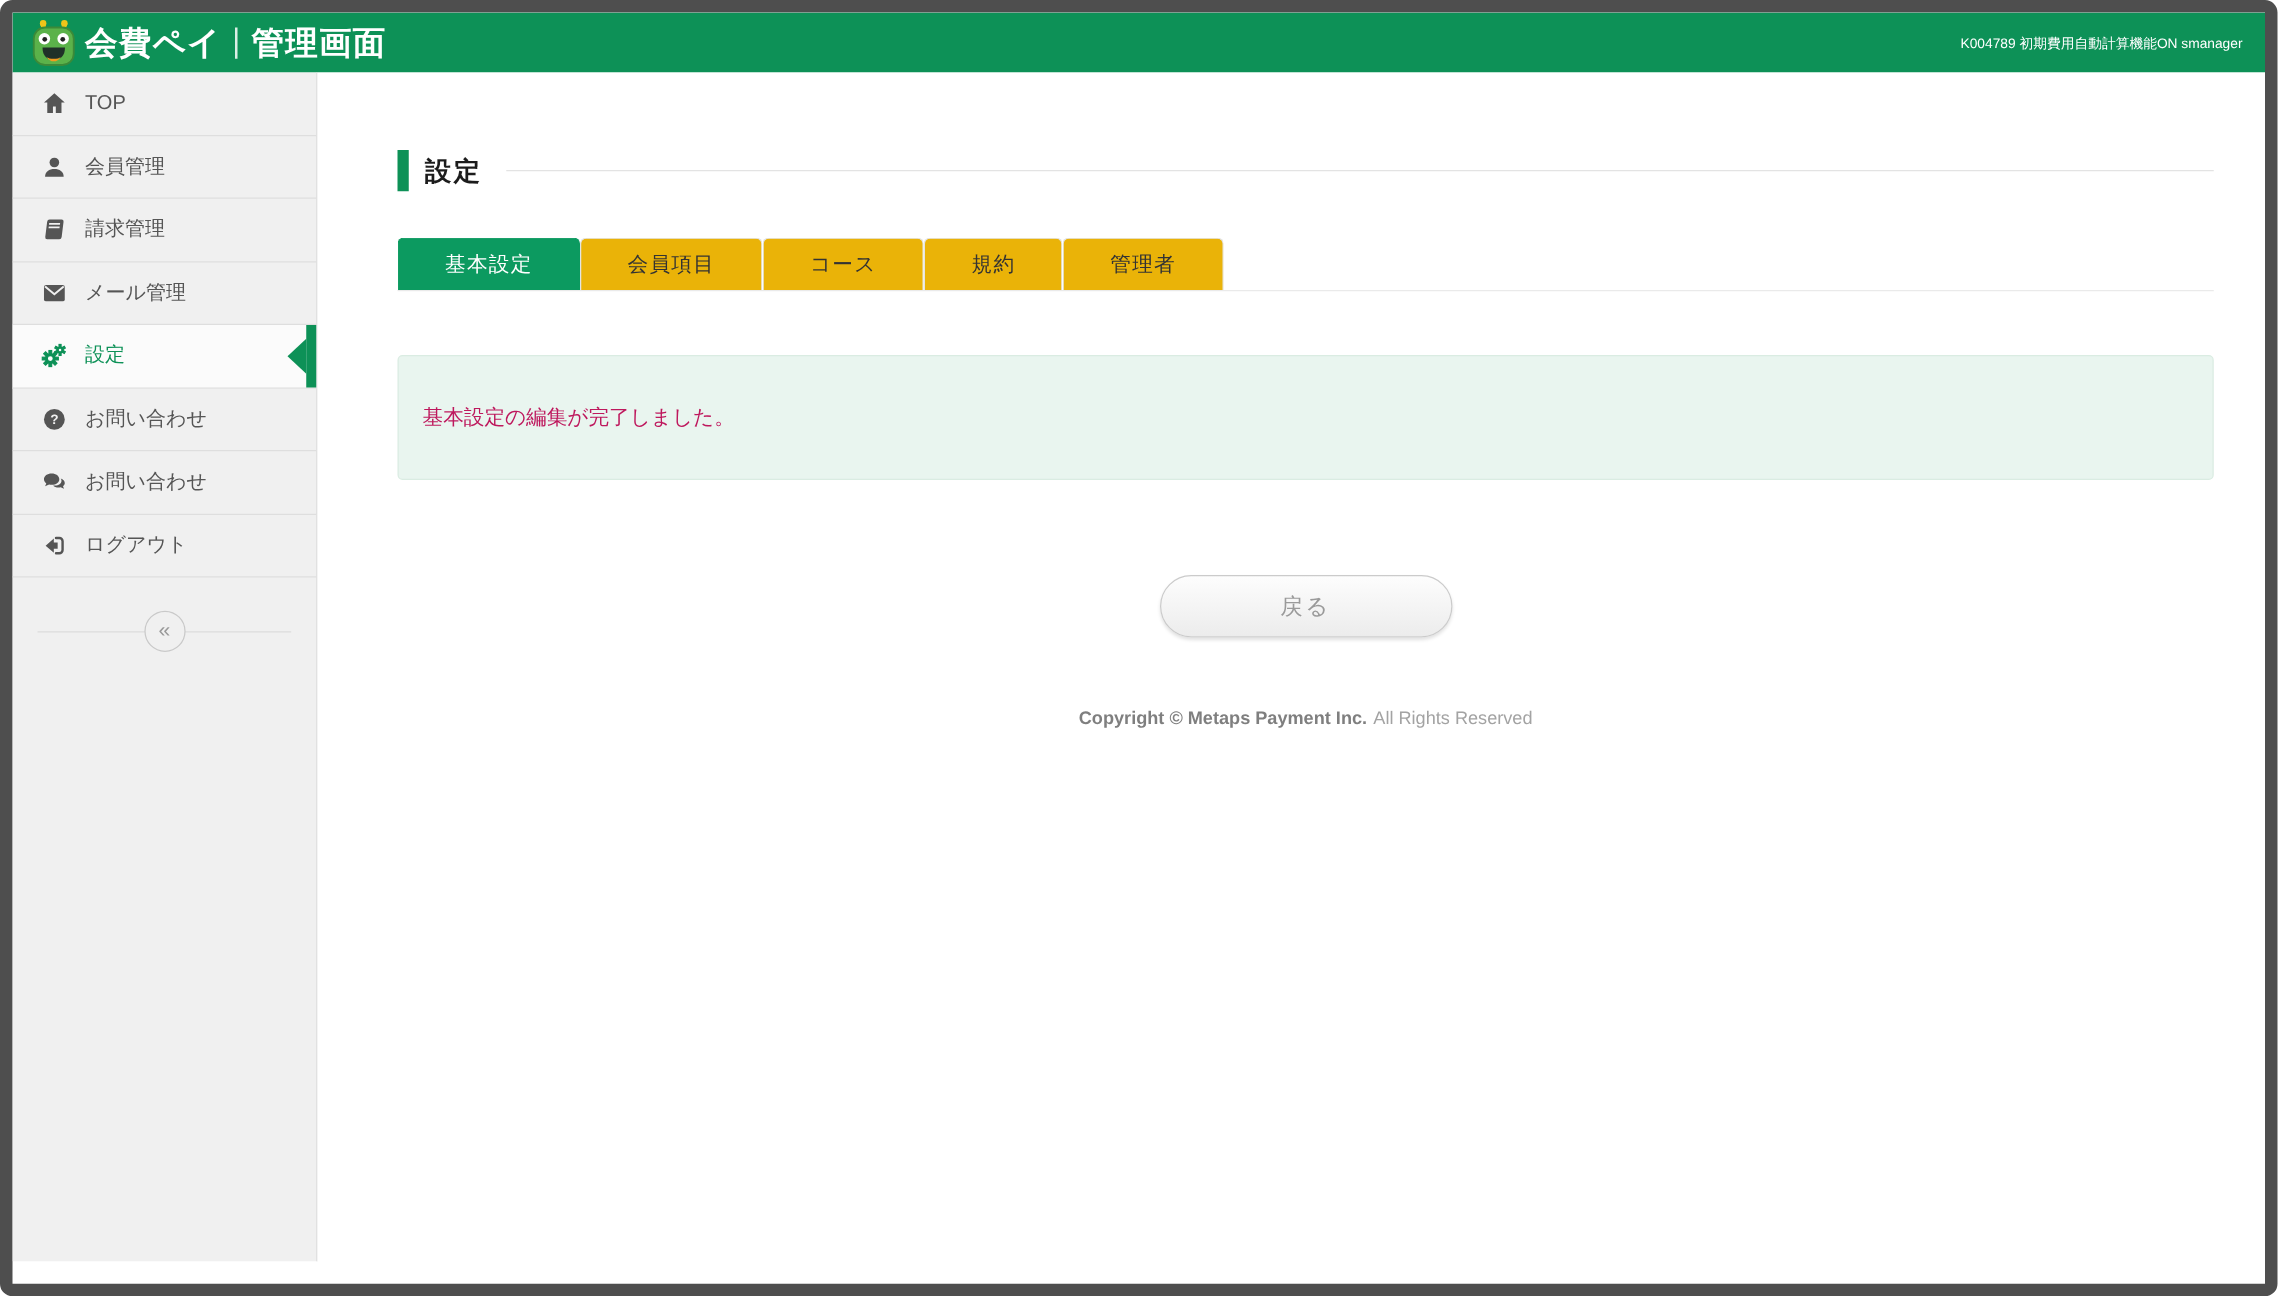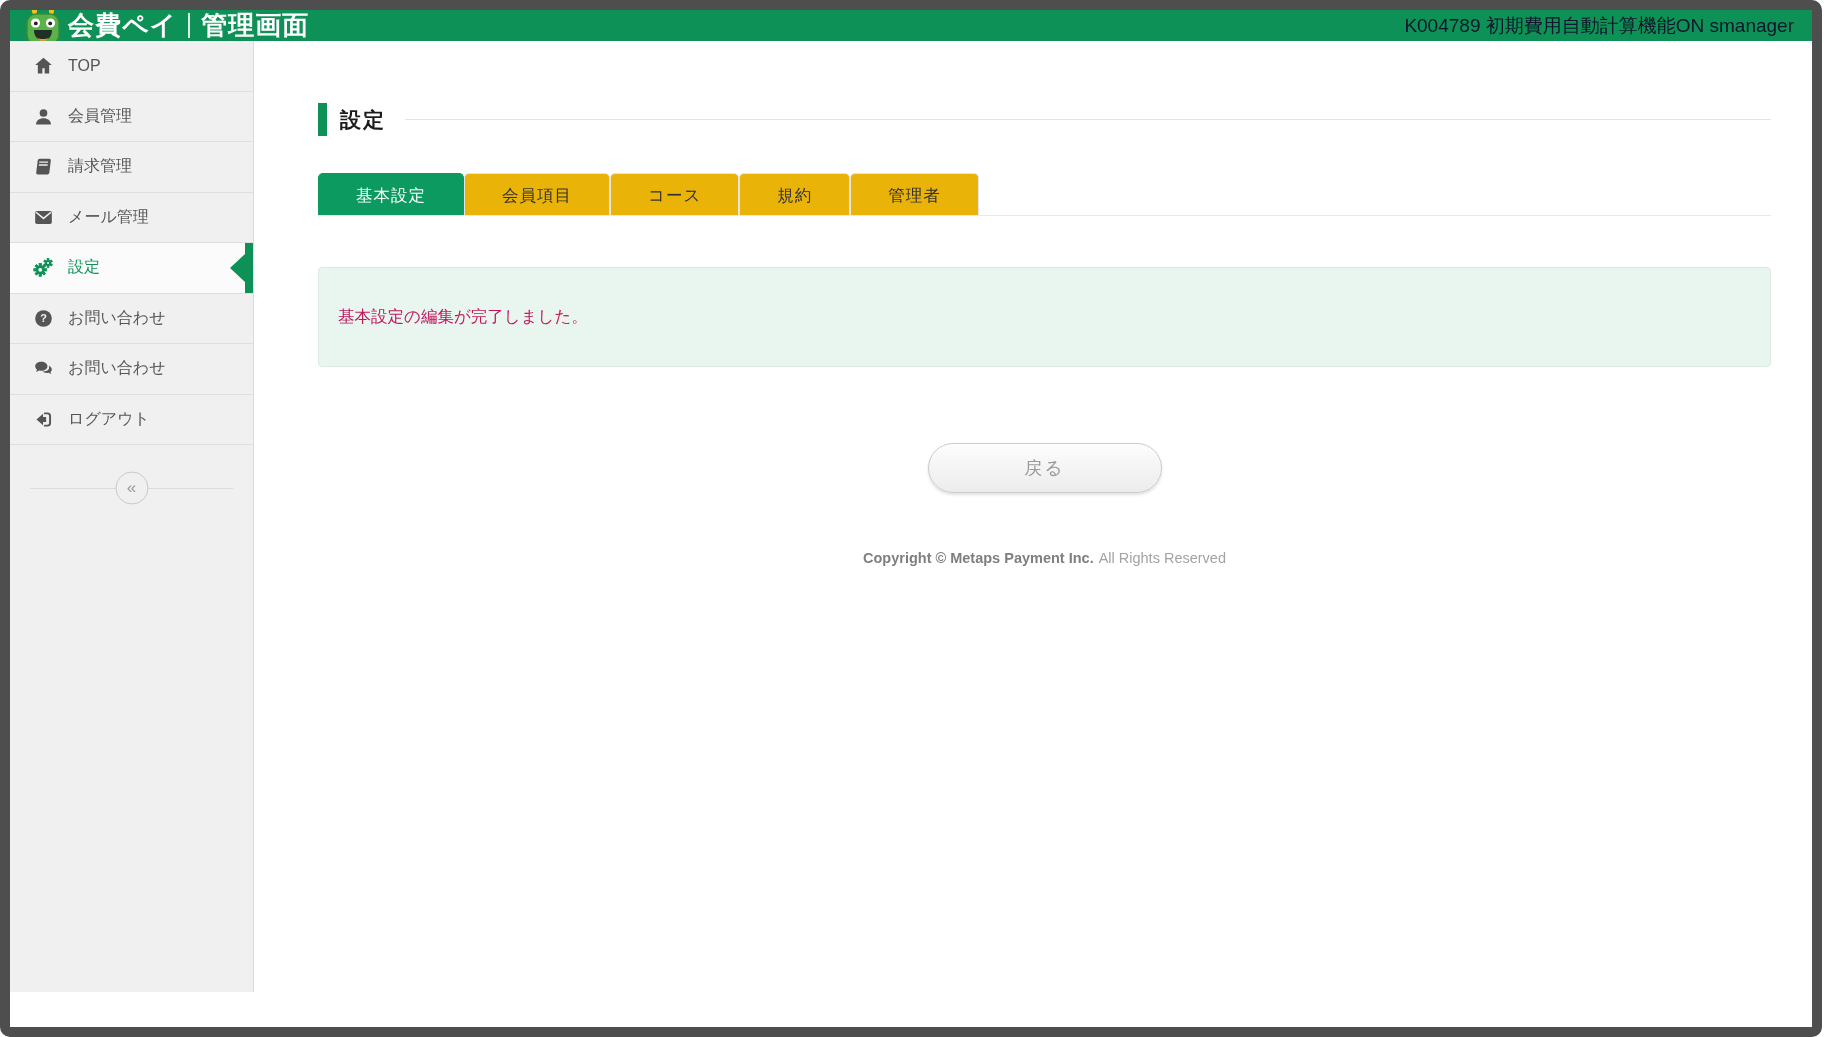--- a/index.html
+++ b/index.html
@@ -2,27 +2,27 @@
 <html lang="ja"><head>
 <meta charset="utf-8">
 <style>
   * { margin:0; padding:0; box-sizing:border-box; }
   html,body { width:1826px; height:1037px; background:#fff;
     font-family:"Liberation Sans","DejaVu Sans",sans-serif; }
   .frame { position:relative; width:1822px; height:1037px;
     border:10px solid #4e4e4e; border-radius:10px; overflow:hidden; background:#fff; }
 
   
-  .header { height:31px; background:#0d9157; display:flex; align-items:center;
+  .header { height:48px; background:#0d9157; display:flex; align-items:center;
     padding:0 18px 0 14px; }
   .mascot { width:38px; height:40px; margin-right:6px; flex:none; }
   .brand { color:#fff; font-size:26px; font-weight:bold; letter-spacing:1px; }
   .brand-divider { width:2px; height:25px; background:rgba(255,255,255,.85); margin:0 11px; }
   .header-spacer { flex:1; }
-  .account-info { color:#0f172a; font-size:19px; }
+  .account-info { color:#ffffff; font-size:11px; }
 
   
   .body-row { display:flex; height:951px; }
 
   
   .sidebar { width:244px; flex:none; background:#f0f0f0; border-right:1px solid #dcdcdc; }
   .side-item { position:relative; height:50.5px; display:flex; align-items:center;
     padding-left:21px; border-bottom:1px solid #dedede; color:#555;
     font-size:16px; cursor:pointer; }
   .side-item .ico { width:24px; height:24px; flex:none; margin-right:13px;

